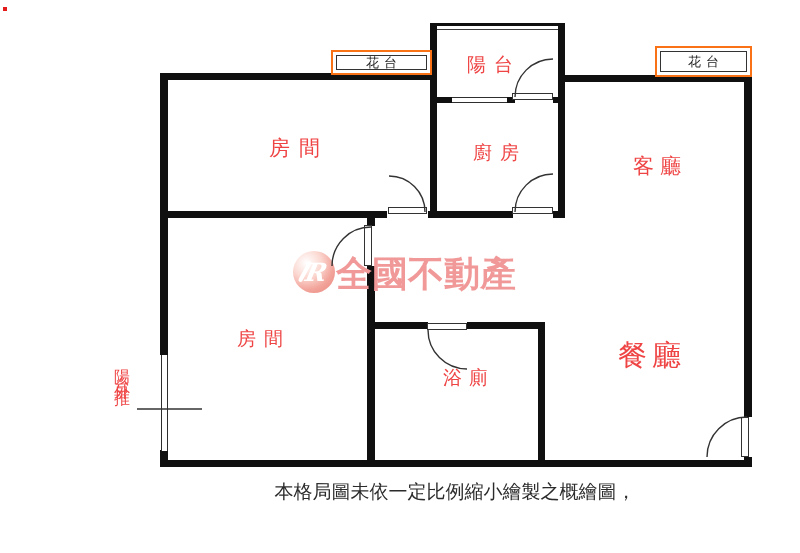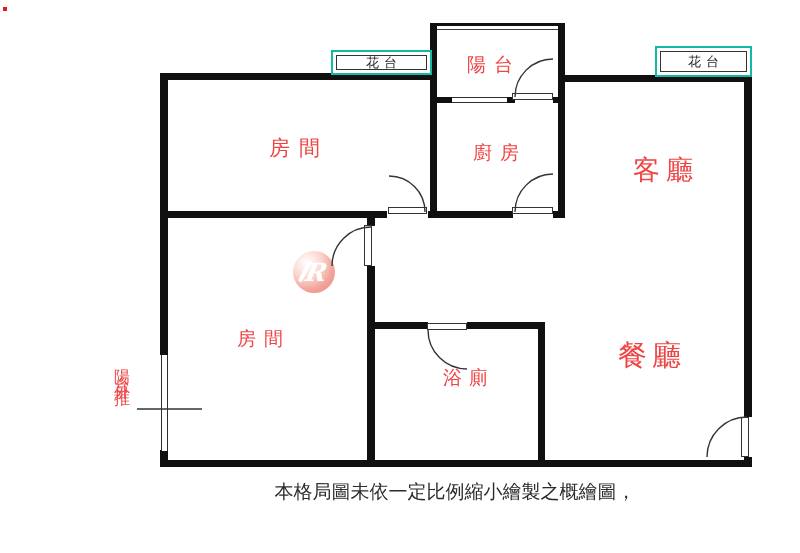--- a/index.html
+++ b/index.html
@@ -9,21 +9,21 @@
   }
   
   .wall{position:absolute;background:#101010;}
   .tline{position:absolute;background:#3a3a3a;}
   
   .win-h{position:absolute;background:#ffffff;border-top:1.5px solid #2e2e2e;border-bottom:1.5px solid #2e2e2e;box-sizing:border-box;}
   .win-v{position:absolute;background:#ffffff;border-left:1.5px solid #2e2e2e;border-right:1.5px solid #2e2e2e;box-sizing:border-box;}
   
   .leaf{position:absolute;background:#ffffff;border:1px solid #333;box-sizing:border-box;z-index:3;}
   
-  .dbox{position:absolute;border:2px solid #14b8a6;background:#fff;box-sizing:border-box;z-index:2;}
+  .dbox{position:absolute;border:2px solid #f97316;background:#fff;box-sizing:border-box;z-index:2;}
   .dbox .inner{position:absolute;left:3px;top:3px;right:3px;bottom:3px;border:1px solid #333;
     display:flex;align-items:center;justify-content:center;}
   .room-label{position:absolute;color:#ef4444;z-index:5;white-space:nowrap;}
   .flower-label{font-size:13px;letter-spacing:5px;color:#1c1c1c;padding-left:5px;}
   svg.overlay{position:absolute;left:0;top:0;z-index:3;pointer-events:none;}
   .layer{position:absolute;left:0;top:0;width:800px;height:553px;}
   
   .wm-circle{position:absolute;left:293px;top:251px;width:42px;height:42px;border-radius:50%;
     background:radial-gradient(circle at 32% 28%, #ffffff 0%, #fbd9d2 35%, #f2a49b 65%, #ea857c 100%);
     z-index:1;display:flex;align-items:center;justify-content:center;}
@@ -43,20 +43,21 @@
 </head>
 <body>
 
 <div class="red-dot"></div>
 
 <div class="layer">
   <div class="wm-circle">
     <div class="wm-slash"></div>
     <span class="wm-r">R</span>
   </div>
+  <div class="wm-brand">全國不動產</div>
 </div>
 
 <div class="layer">
 
   <div class="wall" style="left:160px;top:73px;width:277px;height:7px;"></div>
   <div class="wall" style="left:565px;top:75px;width:187px;height:7px;"></div>
   <div class="wall" style="left:160px;top:73px;width:8px;height:282px;"></div>
   <div class="wall" style="left:160px;top:450px;width:8px;height:17px;"></div>
   <div class="wall" style="left:744px;top:75px;width:8px;height:342px;"></div>
   <div class="wall" style="left:744px;top:457px;width:8px;height:10px;"></div>
@@ -116,21 +117,21 @@
     <path d="M 515 212 A 38 38 0 0 1 553 174"></path>
     <path d="M 428 330 A 39 39 0 0 0 467 369"></path>
     <path d="M 707 457 A 40 40 0 0 1 747 417"></path>
     <line x1="137" y1="409" x2="202" y2="409" stroke-width="1.6"></line>
   </g>
 </svg>
 
 <div class="room-label" style="left:269px;top:134px;font-size:21px;letter-spacing:9px;">房間</div>
 <div class="room-label" style="left:467px;top:52px;font-size:19px;letter-spacing:8px;">陽台</div>
 <div class="room-label" style="left:473px;top:140px;font-size:19px;letter-spacing:8px;">廚房</div>
-<div class="room-label" style="left:633px;top:152px;font-size:27px;letter-spacing:6px;">客廳</div>
+<div class="room-label" style="left:633px;top:152px;font-size:21px;letter-spacing:6px;">客廳</div>
 <div class="room-label" style="left:237px;top:326px;font-size:19px;letter-spacing:8px;">房間</div>
 <div class="room-label" style="left:443px;top:365px;font-size:19px;letter-spacing:7px;">浴廁</div>
 <div class="room-label" style="left:618px;top:336px;font-size:29px;letter-spacing:5px;">餐廳</div>
 <div class="room-label v-label" style="left:111px;top:357px;height:100px;">陽台外推</div>
 
 <div class="disclaimer">
   <div>本格局圖未依一定比例縮小繪製之概繪圖，</div>
 </div>
 
 </body></html>

